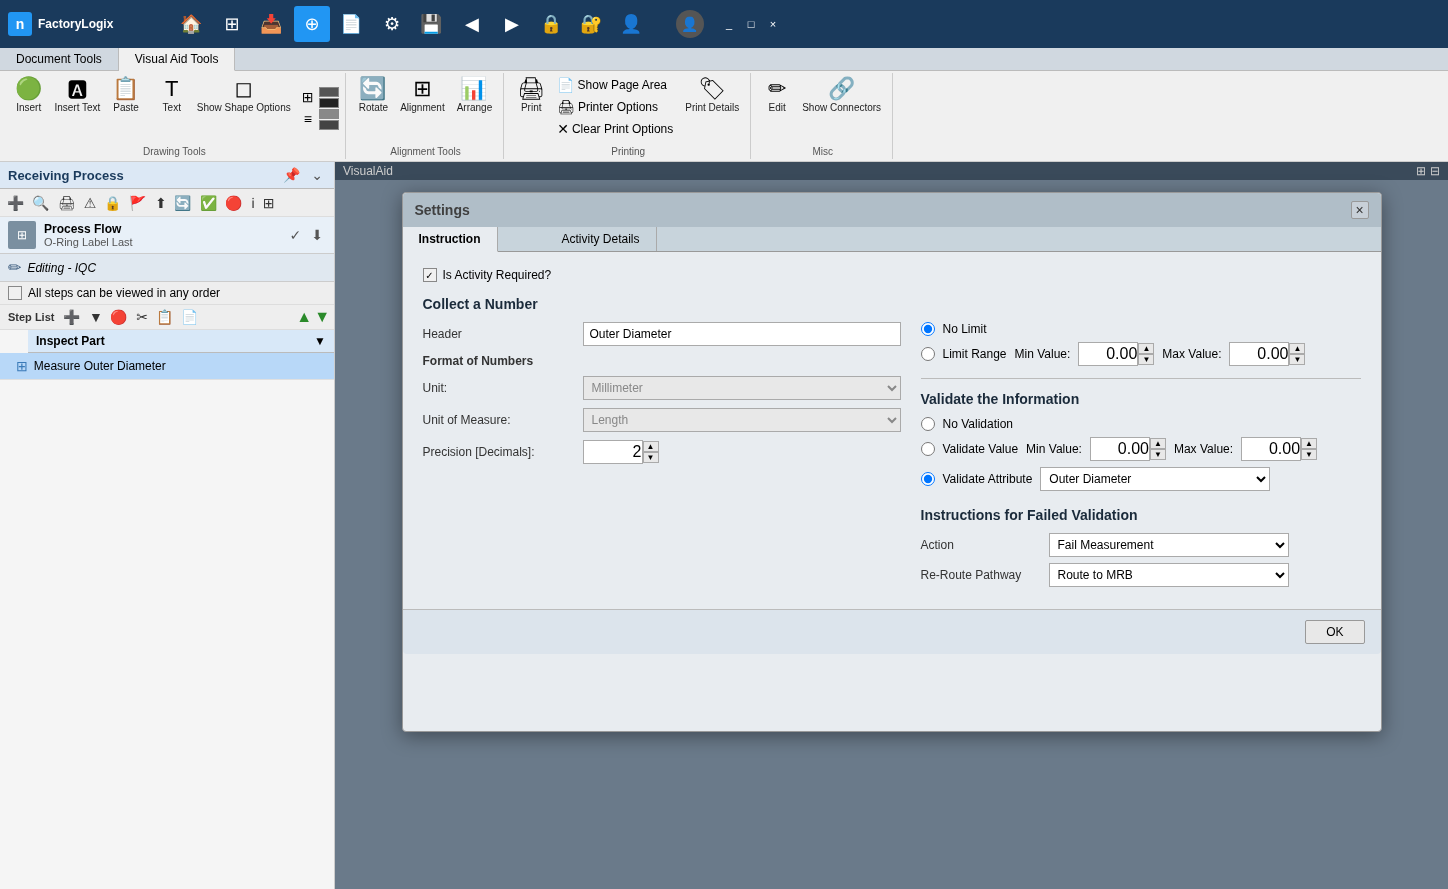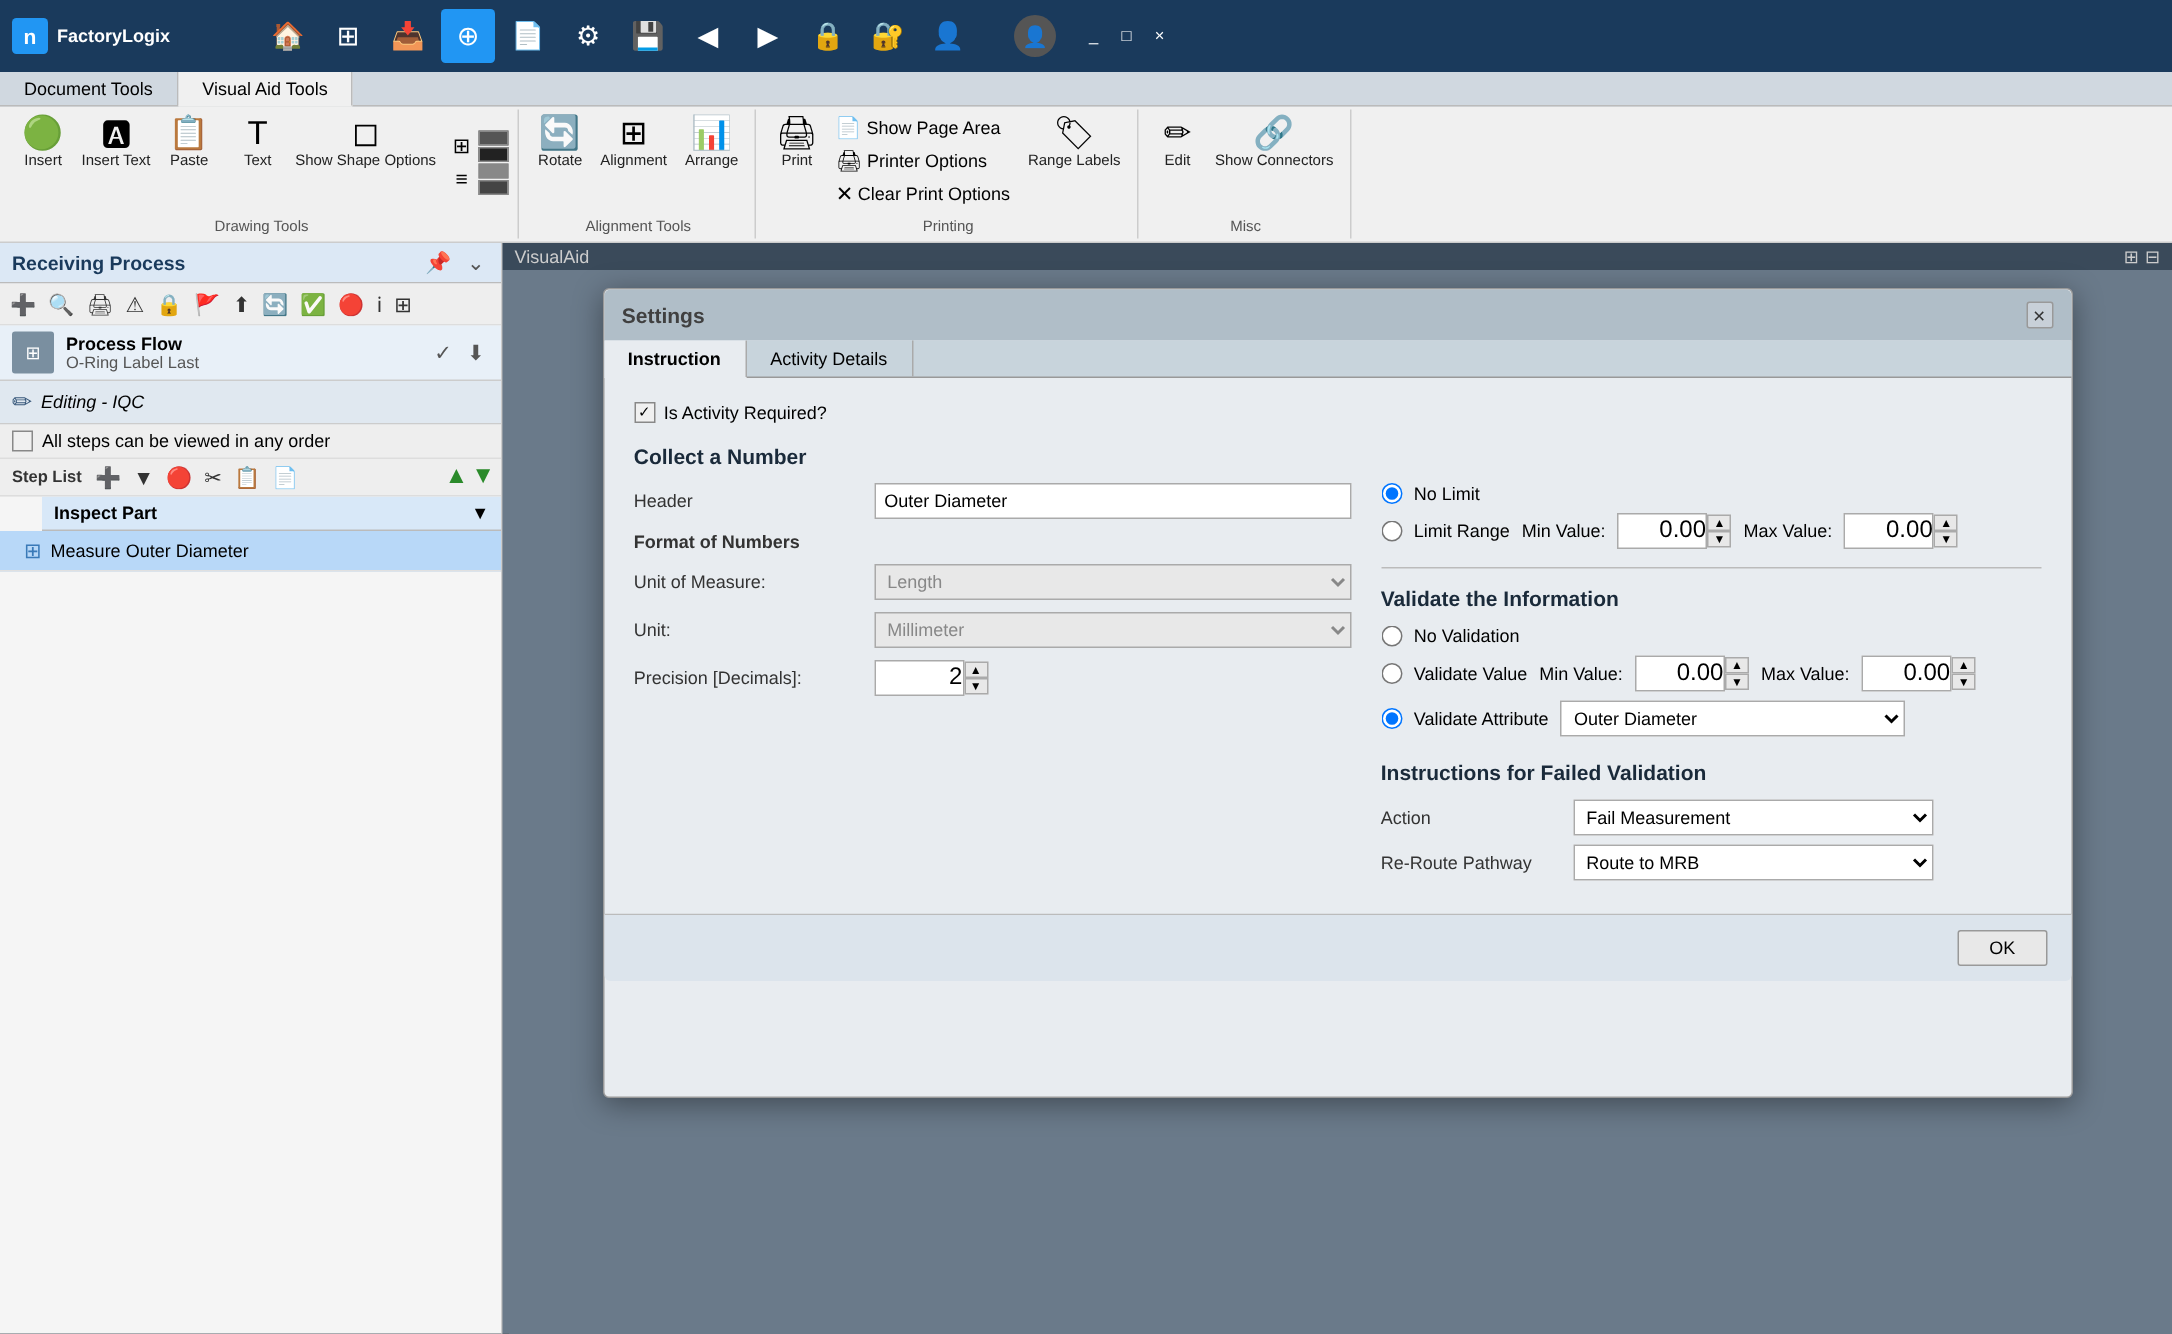--- a/index.html
+++ b/index.html
@@ -73,21 +73,21 @@
     .visual-aid-bar { background: #3a4a5a; color: white; font-size: 11px; padding: 2px 8px; display: flex; align-items: center; justify-content: space-between; }
     .va-title { color: #ccc; }
     .va-icons { display: flex; gap: 4px; color: #ccc; }
 
     
     .modal-overlay { position: absolute; top: 20px; left: 20px; right: 20px; bottom: 20px; display: flex; align-items: flex-start; justify-content: center; padding-top: 10px; }
     .settings-modal { background: #e8ecf0; border: 1px solid #999; border-radius: 4px; width: 980px; min-height: 540px; box-shadow: 0 4px 20px rgba(0,0,0,0.4); }
     .modal-header { background: #b0bec8; padding: 8px 12px; display: flex; align-items: center; justify-content: space-between; border-radius: 4px 4px 0 0; }
     .modal-title { font-size: 14px; font-weight: bold; color: #404040; }
     .modal-close { cursor: pointer; font-size: 14px; color: #333; background: #c8d0d8; border: 1px solid #999; width: 18px; height: 18px; display: flex; align-items: center; justify-content: center; border-radius: 2px; }
-    .modal-tabs { display: flex; background: #c8d4dc; border-bottom: 1px solid #999; }
+    .modal-tabs { display: flex; background: #c8d4dc; border-bottom: 1px solid #999; gap: 48px; }
     .modal-tab { padding: 5px 16px; cursor: pointer; font-size: 12px; border-right: 1px solid #aaa; }
     .modal-tab.active { background: #e8ecf0; border-bottom: 1px solid #e8ecf0; margin-bottom: -1px; font-weight: bold; }
     .modal-body { padding: 16px 20px; }
     .is-required-row { display: flex; align-items: center; gap: 6px; margin-bottom: 14px; }
     .checkbox { width: 14px; height: 14px; border: 1px solid #888; background: #f0f0f0; display: flex; align-items: center; justify-content: center; font-size: 10px; }
     .section-title { font-size: 14px; font-weight: bold; color: #1a2a3a; margin-bottom: 10px; }
     .two-col { display: flex; gap: 20px; }
     .col-left { flex: 1; }
     .col-right { width: 440px; }
     .form-row { display: flex; align-items: center; margin-bottom: 8px; }
@@ -232,21 +232,21 @@
             <span class="icon">🖨</span>
             <span>Printer Options</span>
           </div>
           <div class="ribbon-btn-small">
             <span class="icon">✕</span>
             <span>Clear Print Options</span>
           </div>
         </div>
         <div class="ribbon-btn">
           <div class="icon">🏷</div>
-          <div class="label">Range Labels</div>
+          <div class="label">Print Details</div>
         </div>
       </div>
       <div class="ribbon-group-label">Printing</div>
     </div>
 
     <div class="ribbon-group">
       <div class="ribbon-group-items">
         <div class="ribbon-btn">
           <div class="icon">✏</div>
           <div class="label">Edit</div>
@@ -367,30 +367,30 @@
             <div class="col-left">
 
               <div class="form-row">
                 <span class="form-label">Header</span>
                 <input class="form-input" type="text" value="Outer Diameter" style="">
               </div>
 
               <div style="font-size:12px; font-weight:bold; color:#333; margin-bottom:8px;">Format of Numbers</div>
 
               <div class="form-row">
+                <span class="form-label">Unit:</span>
+                <select class="form-select">
+                  <option>Millimeter</option>
+                </select>
+              </div>
+
+              <div class="form-row">
                 <span class="form-label">Unit of Measure:</span>
                 <select class="form-select">
                   <option>Length</option>
-                </select>
-              </div>
-
-              <div class="form-row">
-                <span class="form-label">Unit:</span>
-                <select class="form-select">
-                  <option>Millimeter</option>
                 </select>
               </div>
 
               <div class="form-row">
                 <span class="form-label">Precision [Decimals]:</span>
                 <div class="spinbox">
                   <input type="text" value="2" style="">
                   <div class="spin-btns">
                     <div class="spin-btn">▲</div>
                     <div class="spin-btn">▼</div>

